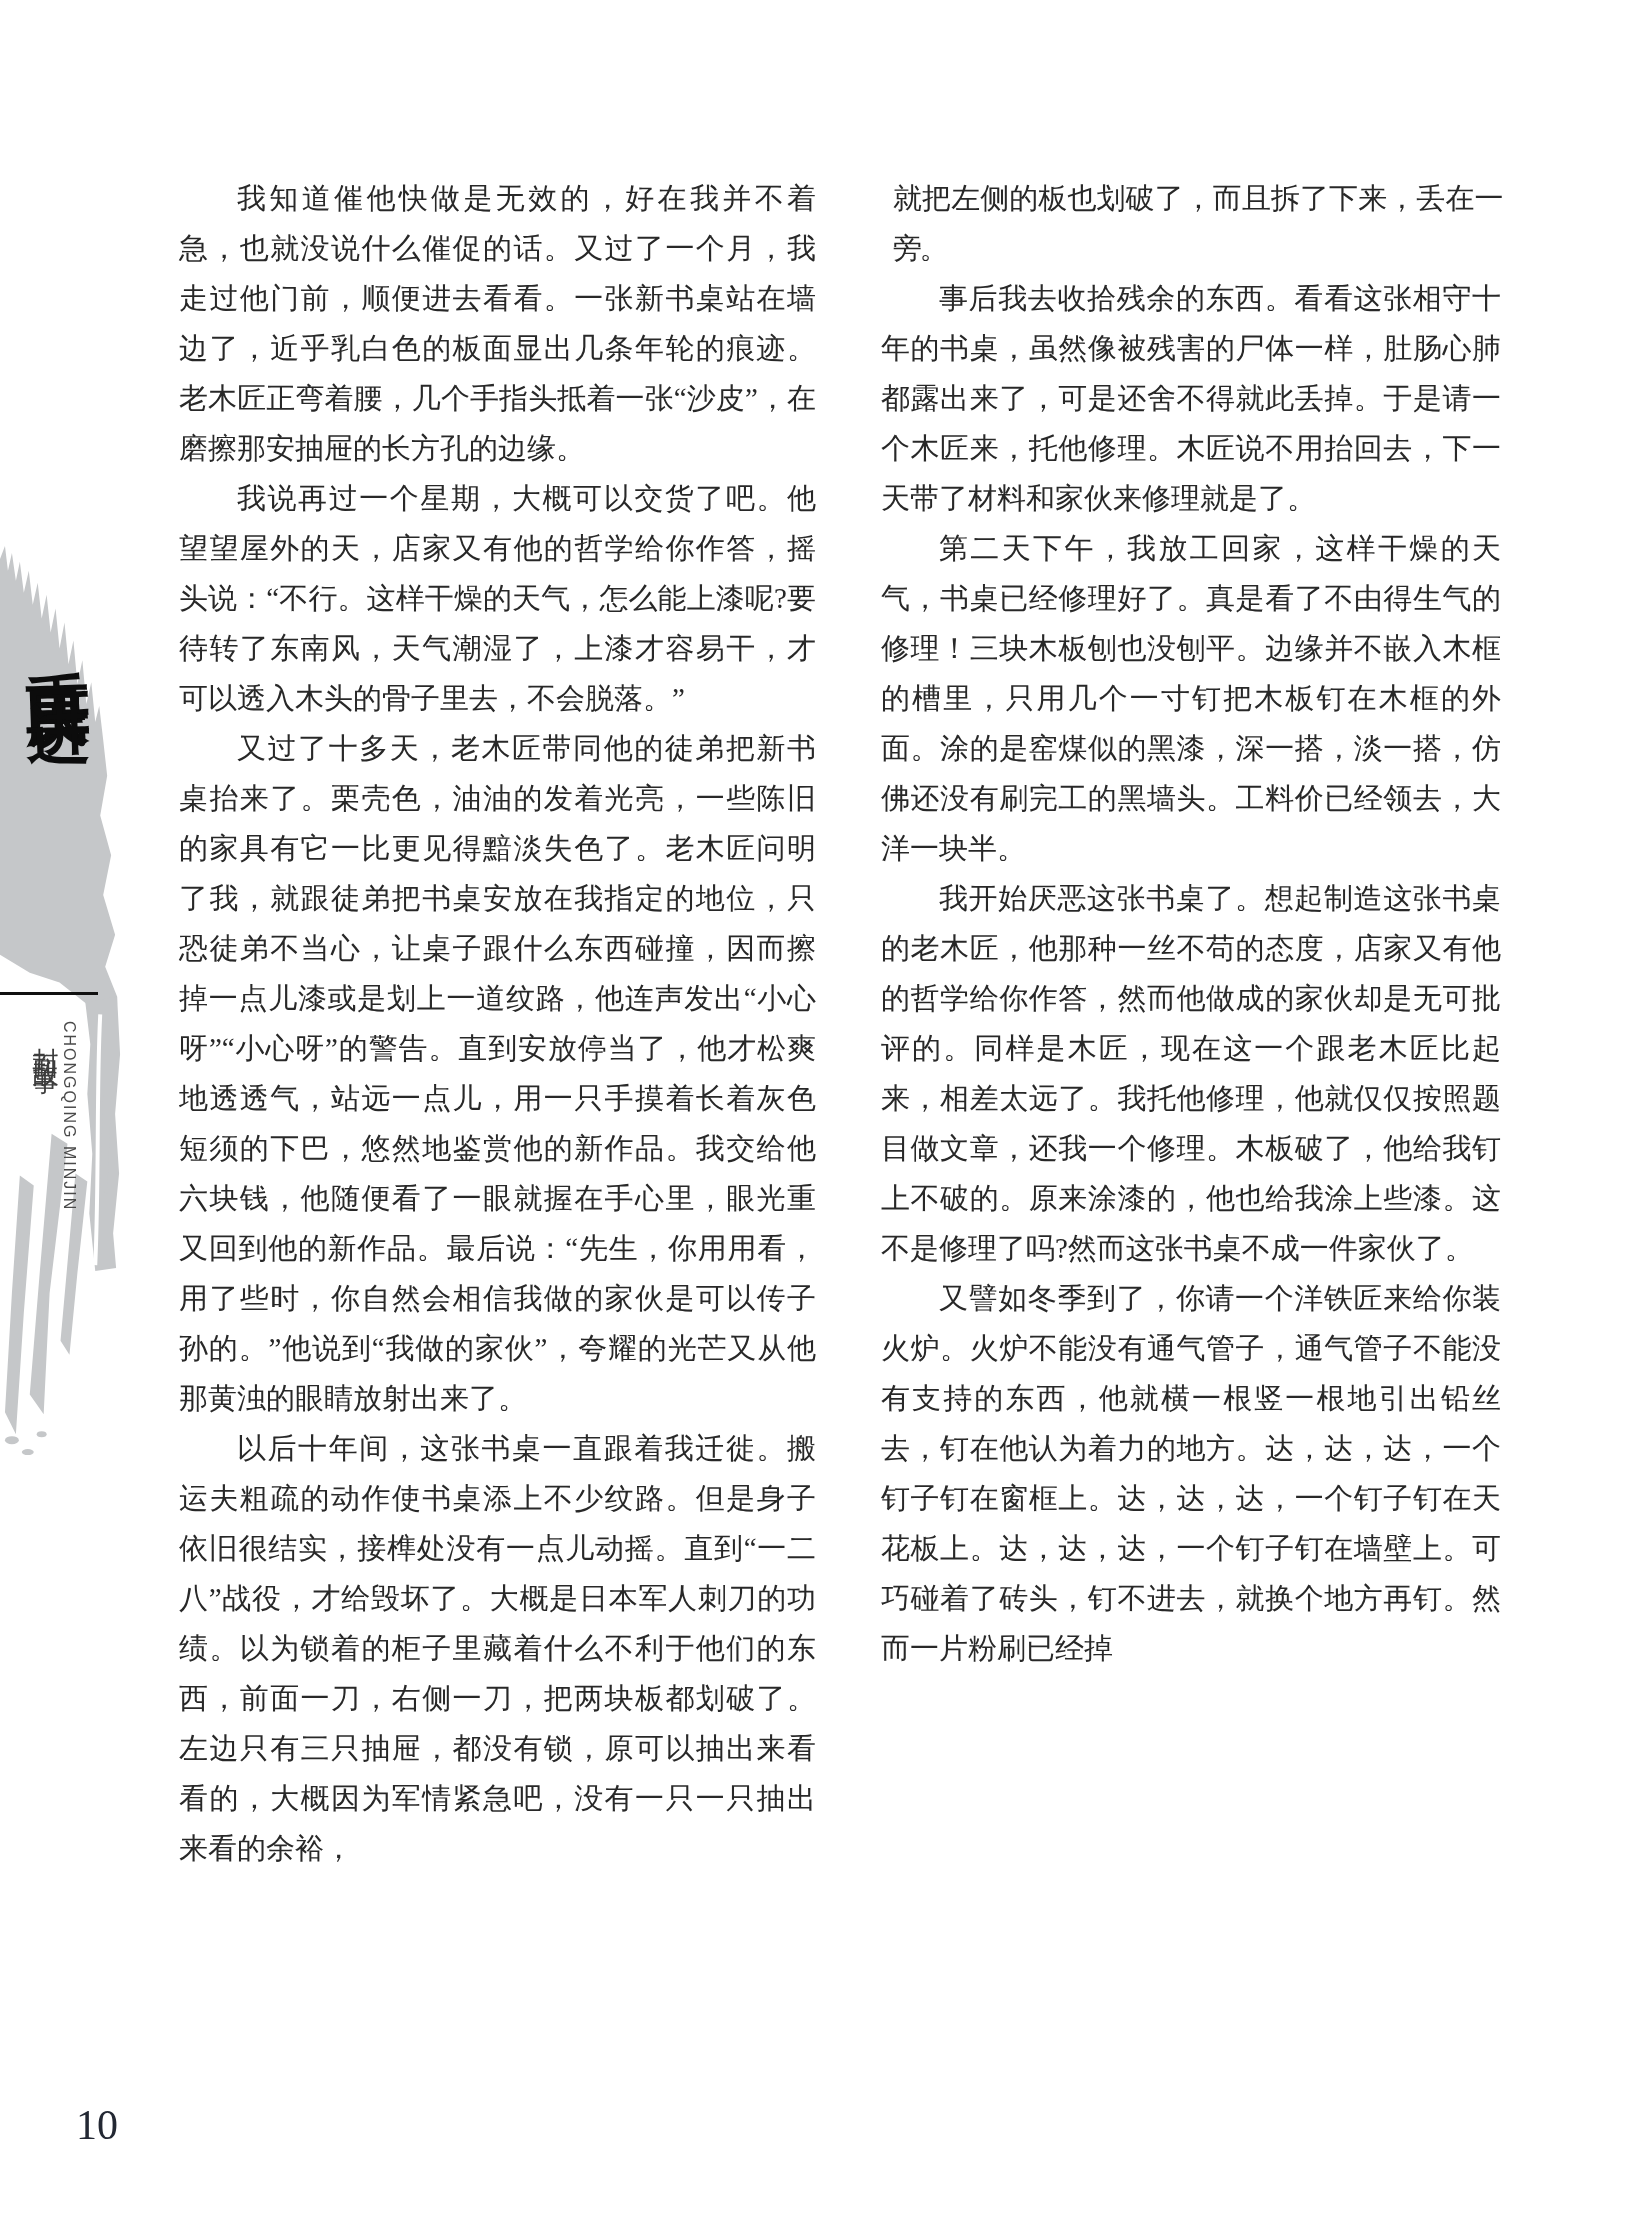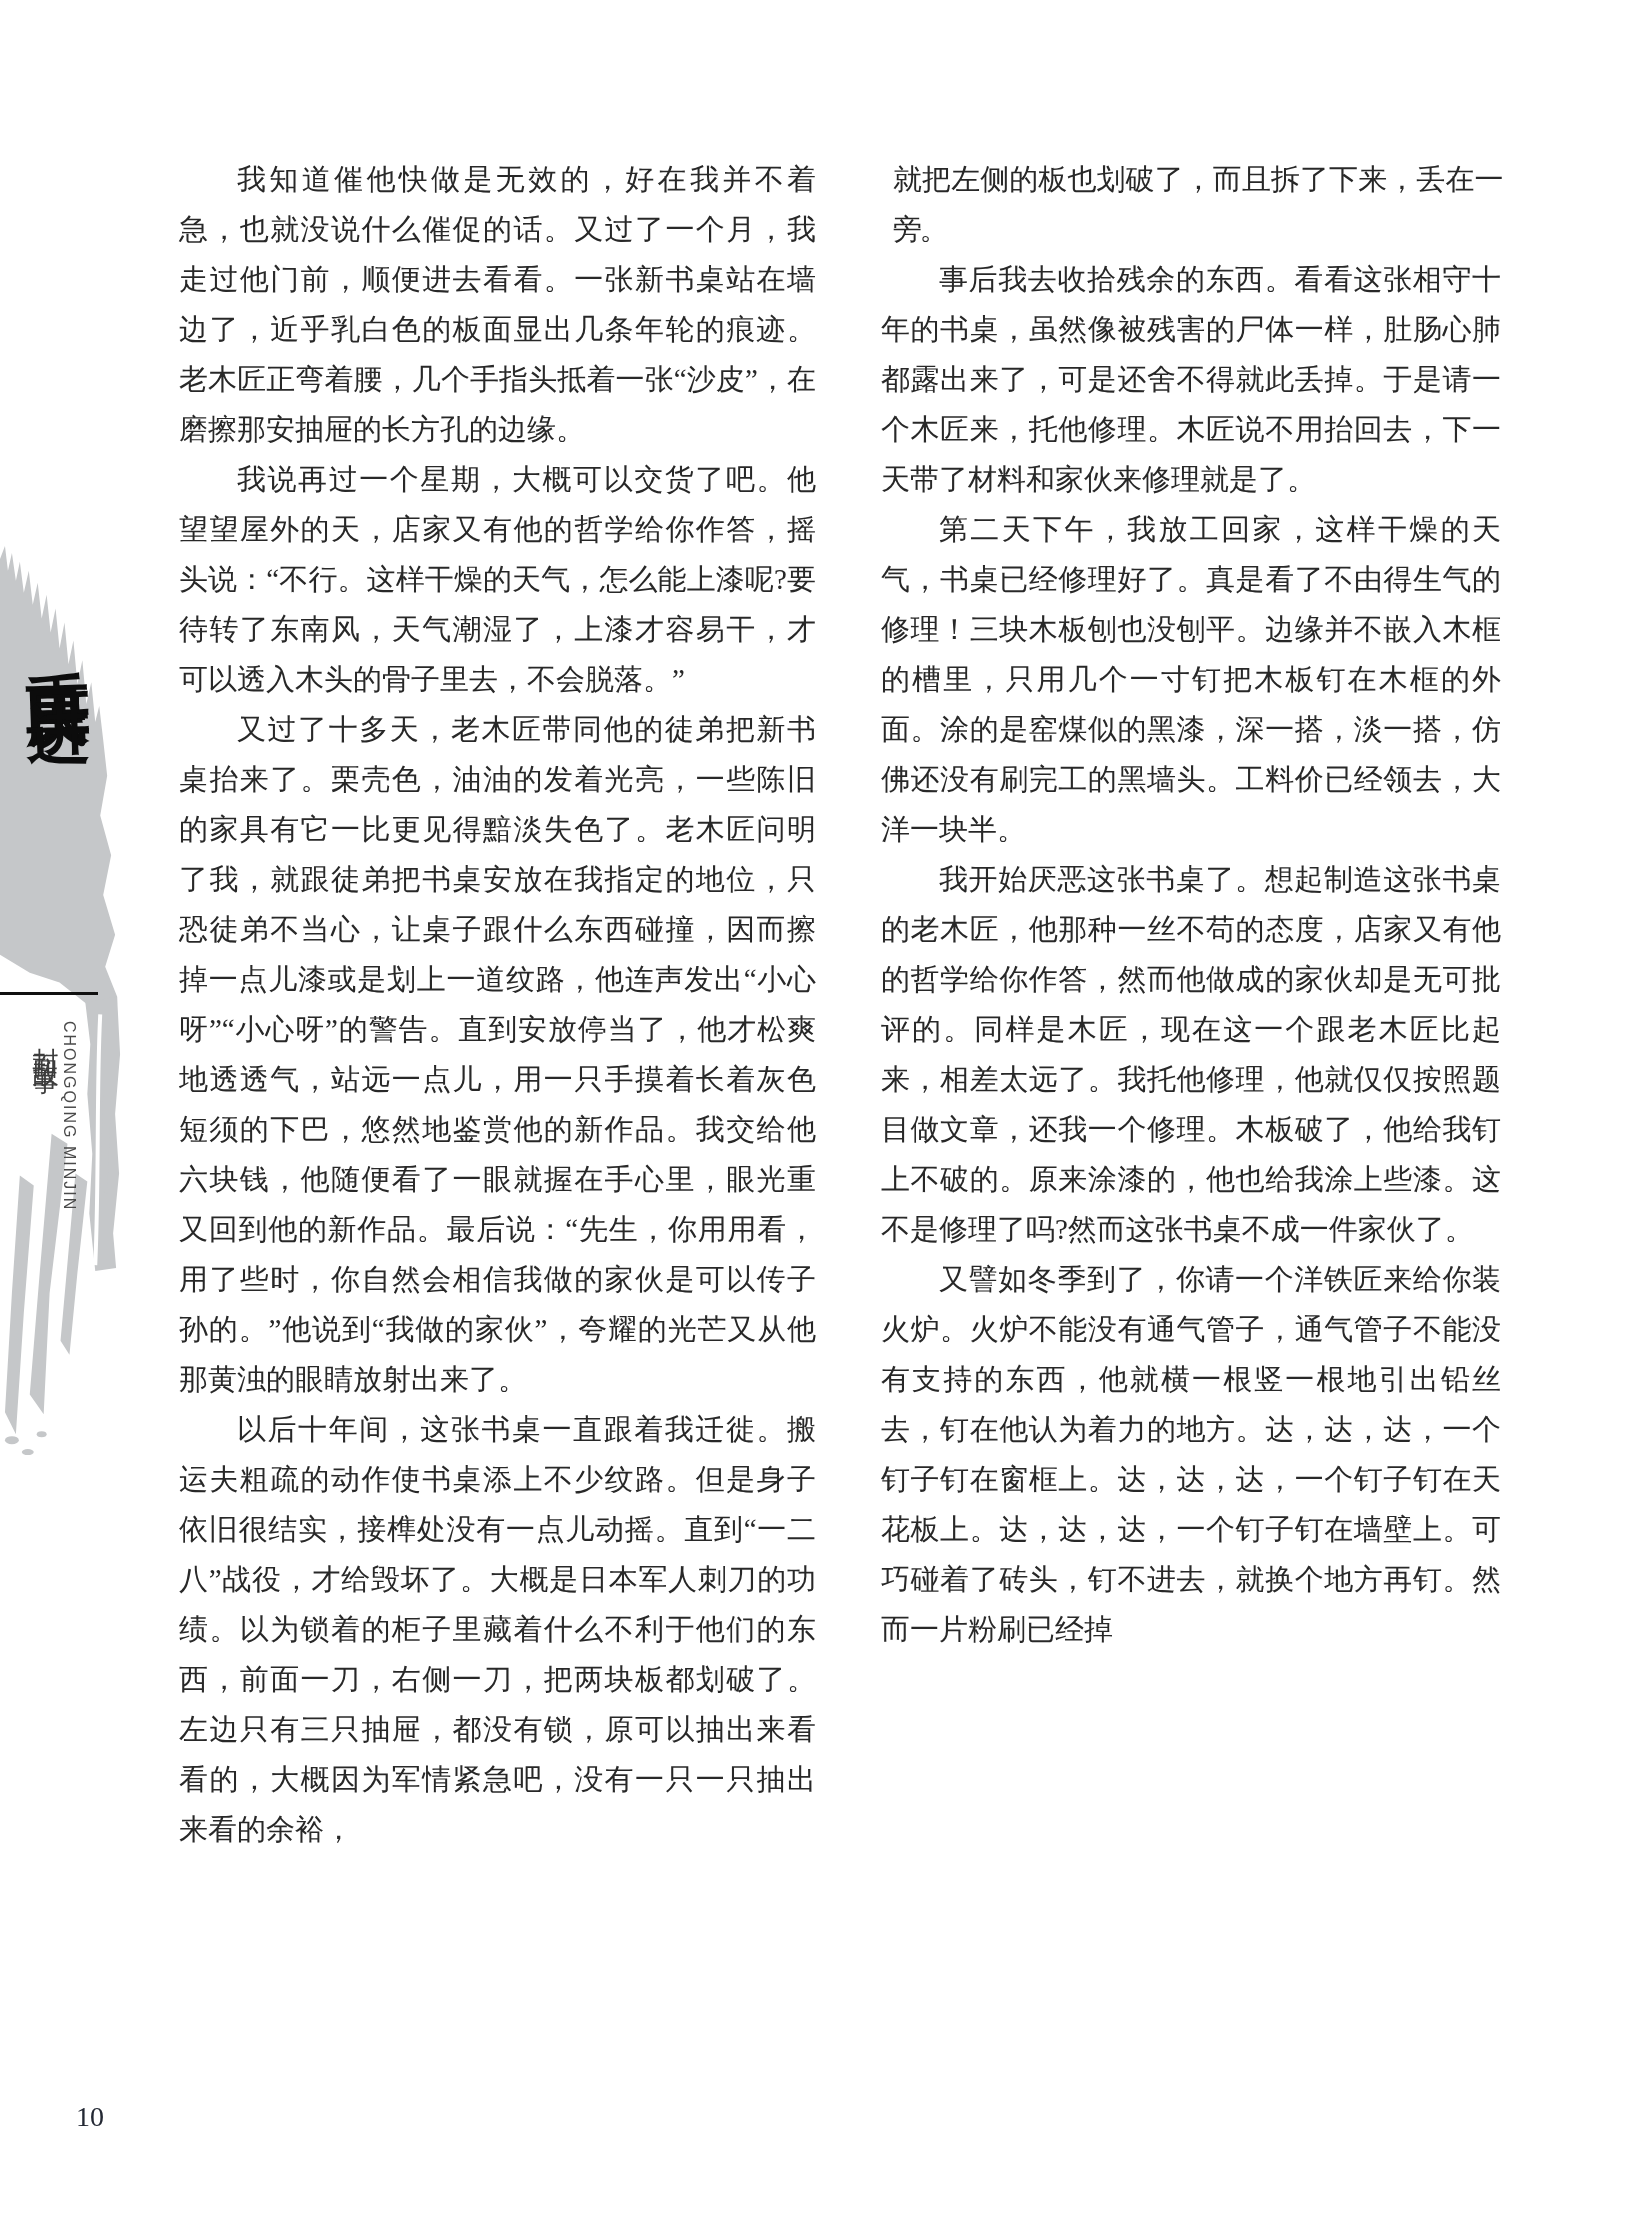--- a/index.html
+++ b/index.html
@@ -33,26 +33,26 @@
   }
   .section-title-en{
     position:absolute;left:60px;top:1021px;height:199px;
     writing-mode:vertical-rl;
     font-family:"Liberation Sans","DejaVu Sans",sans-serif;
     font-size:16px;letter-spacing:2px;color:#4a4a4a;
     white-space:nowrap;
   }
   .page-number{
     position:absolute;left:76px;top:2101px;
-    font-size:28px;color:#232833;
+    font-size:42px;color:#232833;
     font-family:"Liberation Serif","DejaVu Serif",serif;
   }
   
   .column{
-    position:absolute;top:154px;
+    position:absolute;top:173px;
     font-size:29px;line-height:50px;color:#282828;
     text-align:justify;text-justify:inter-character;
   }
   .col-left{left:179px;width:637px;}
   .col-right{left:881px;width:620px;}
   .column p{margin:0;text-indent:2em;}
   
   .col-right p:first-child{text-indent:0;letter-spacing:-2.5px;margin-left:12px;}
 </style>
 </head>

